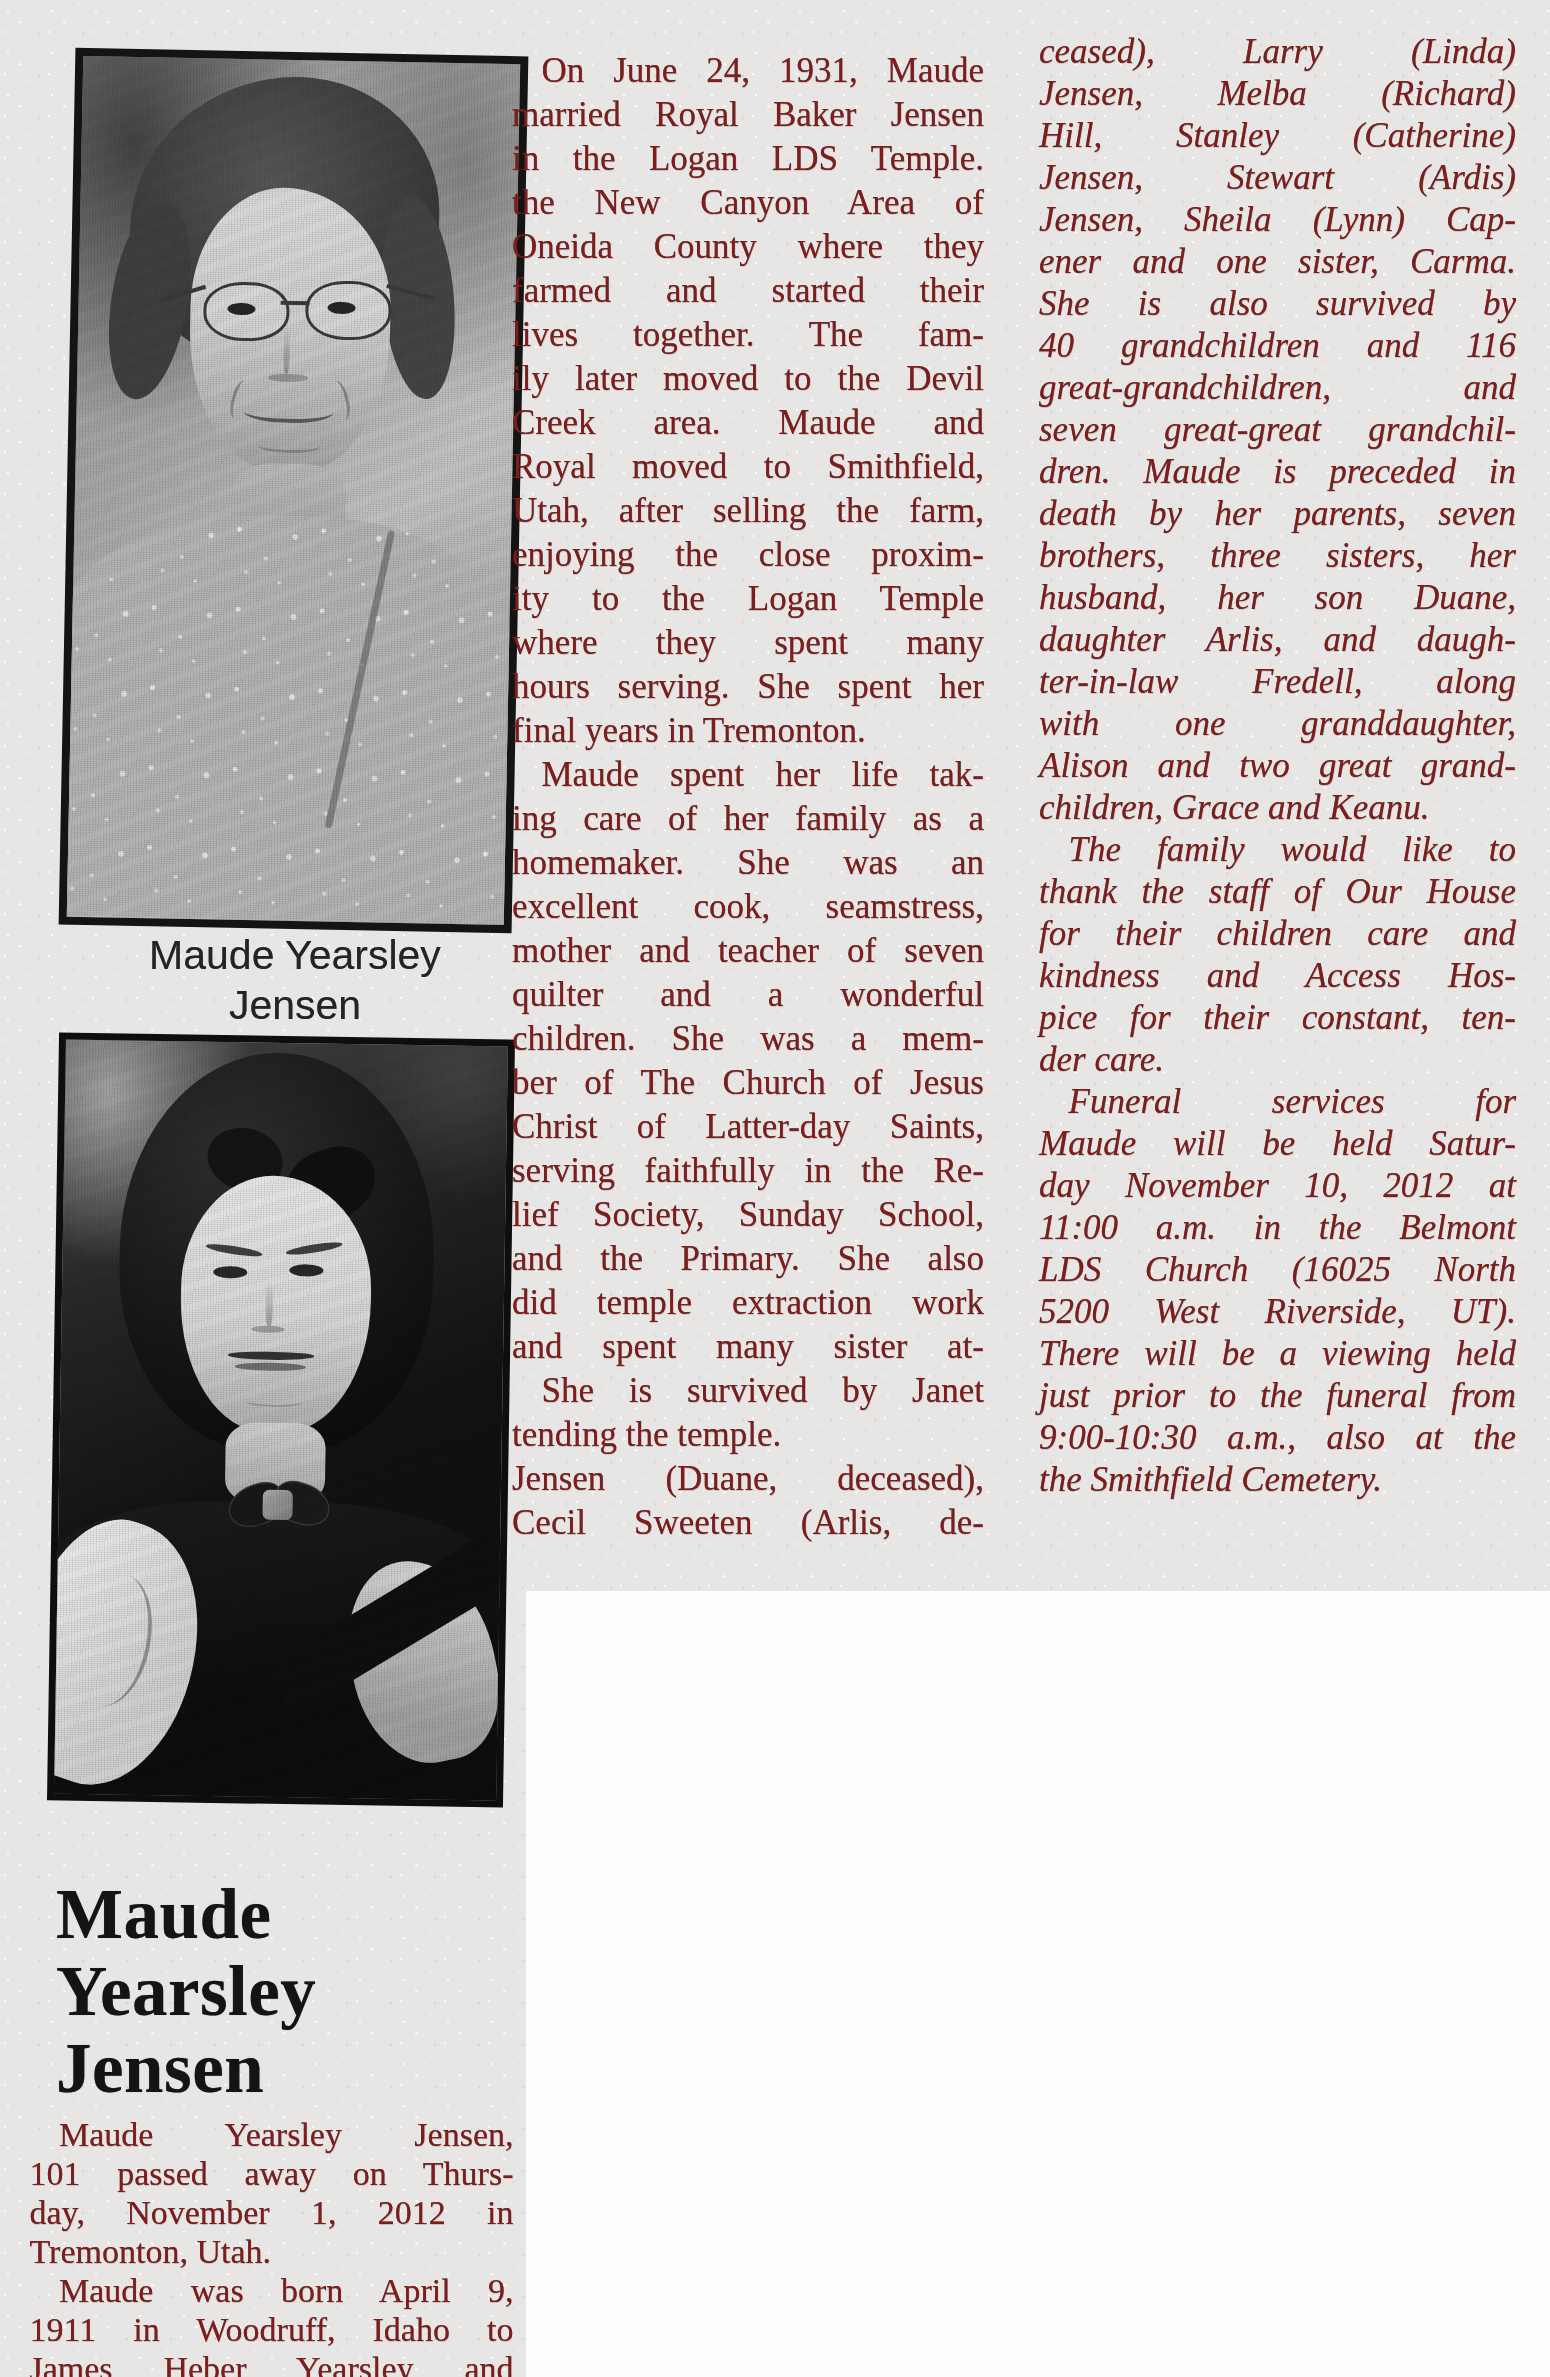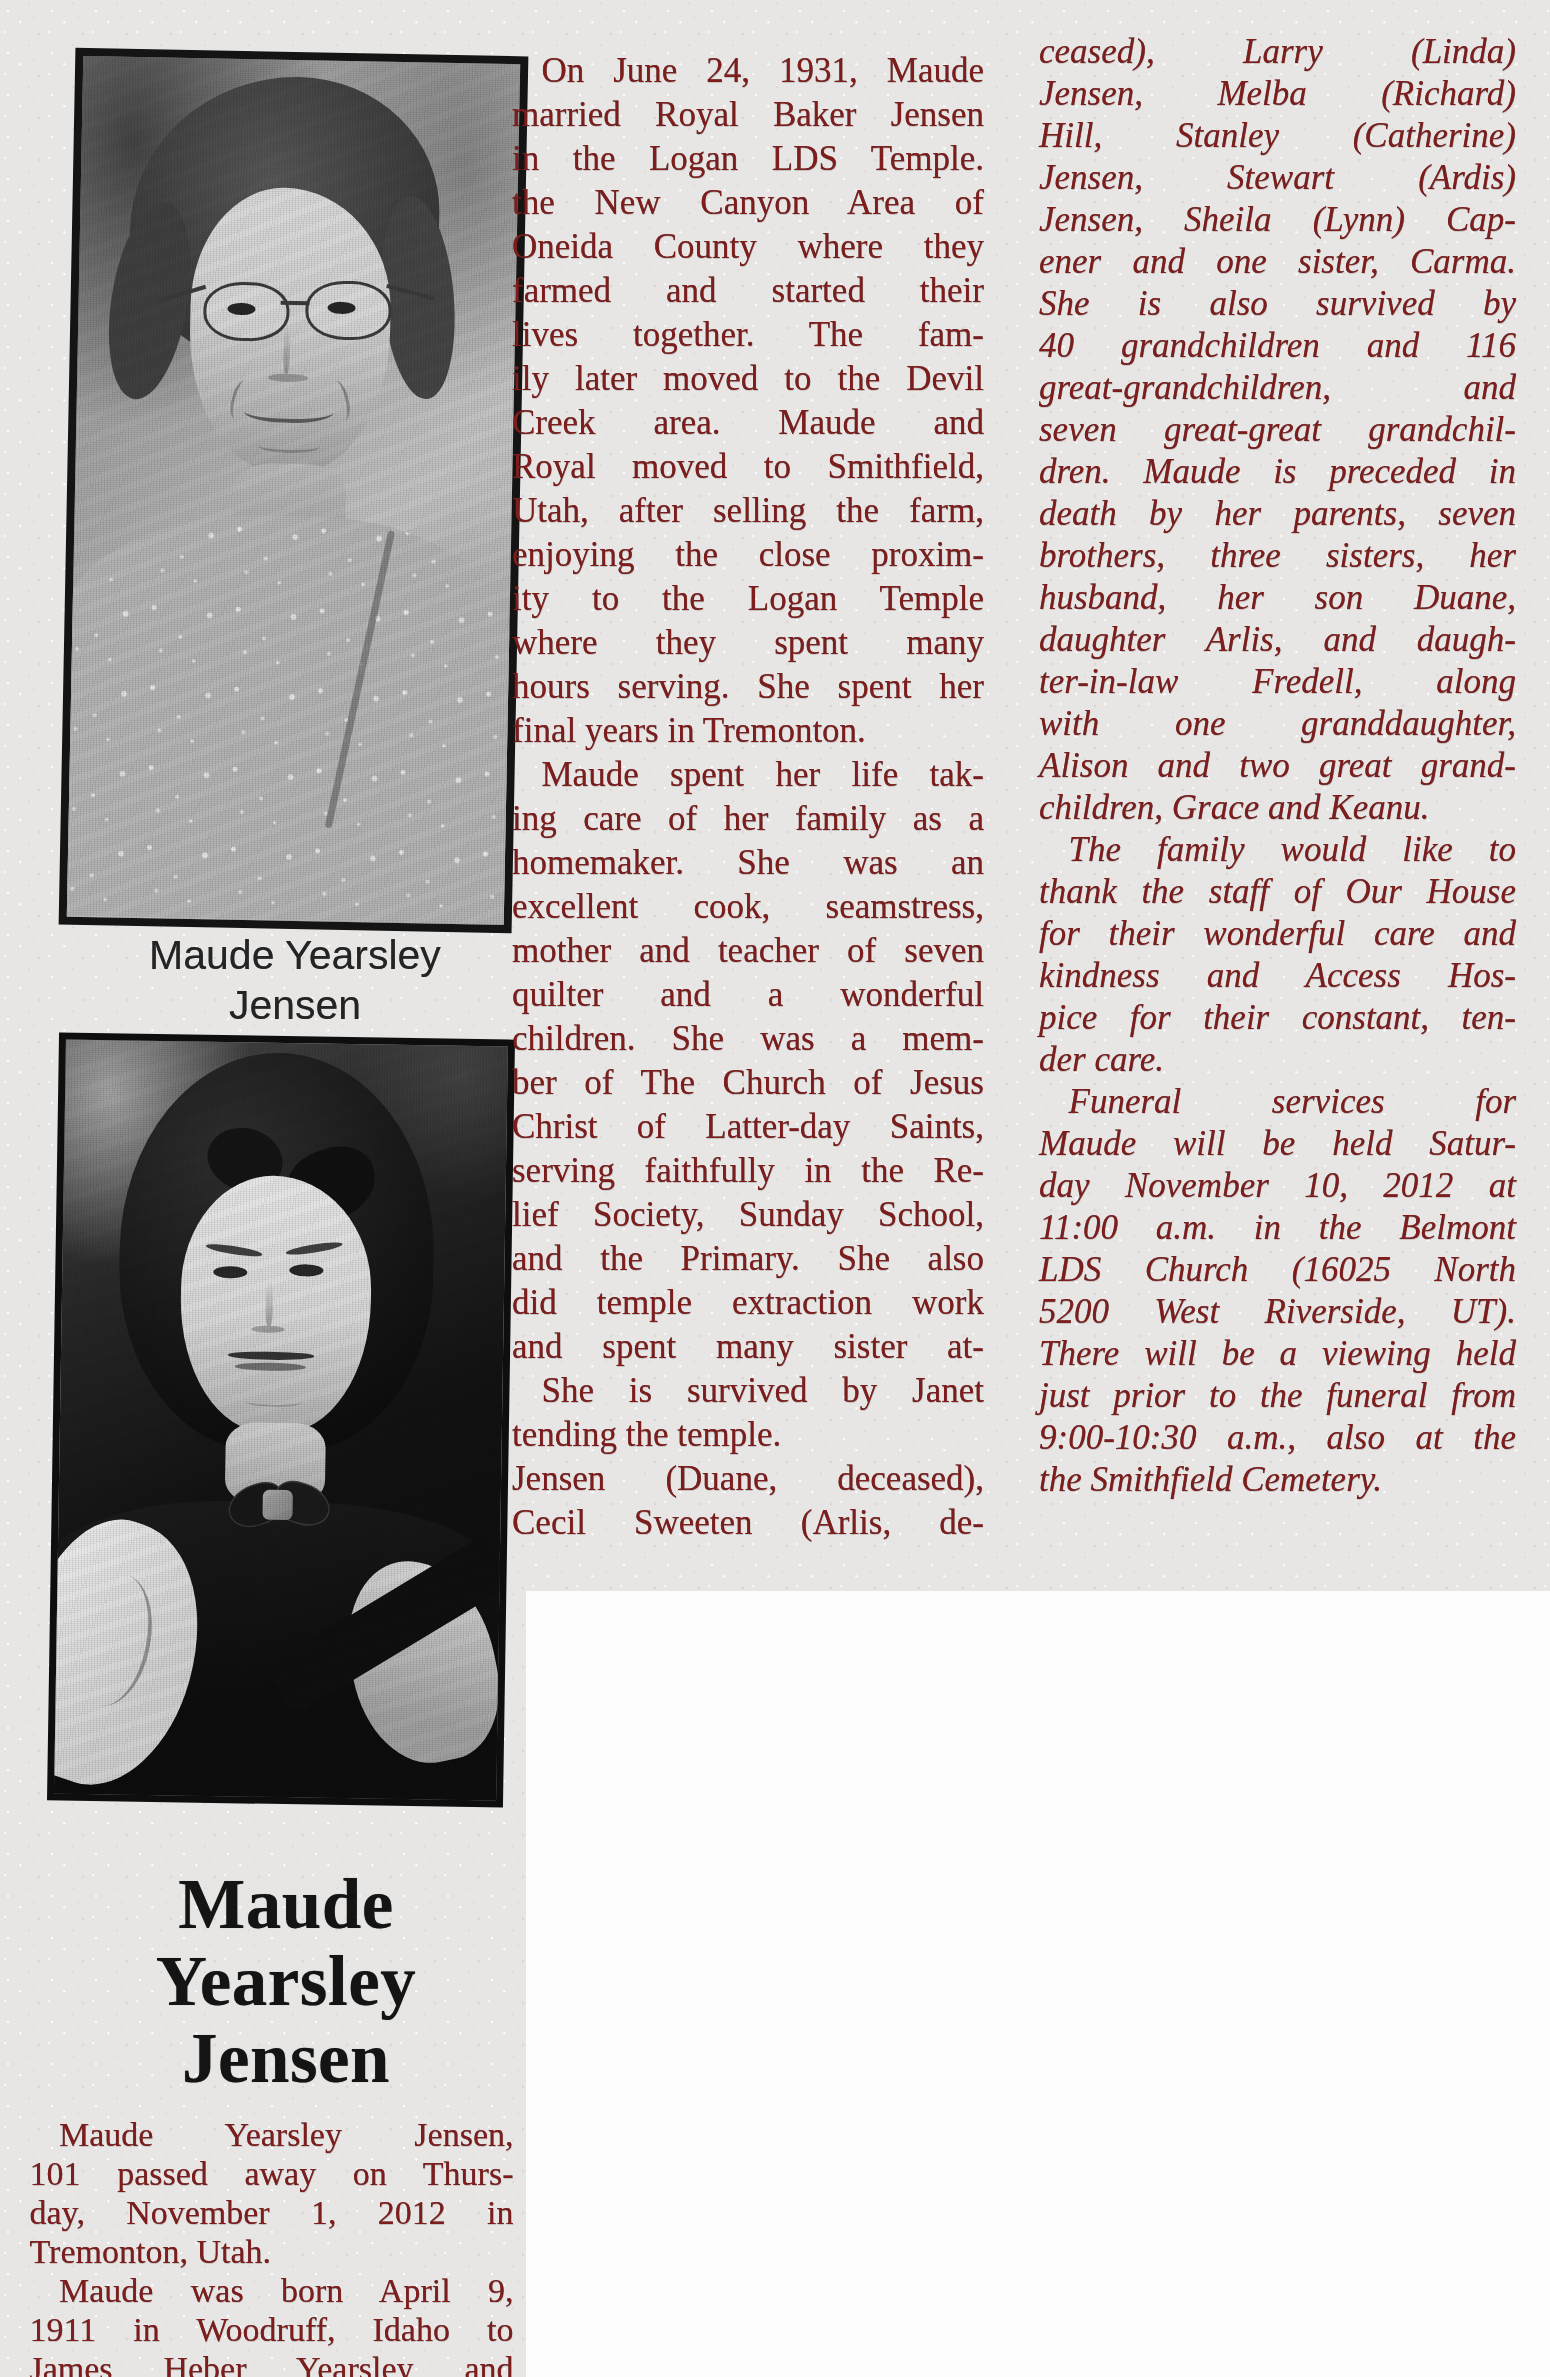--- a/index.html
+++ b/index.html
@@ -22,24 +22,24 @@
   .col{position:absolute;color:#7f1d1d;
        text-shadow:0 0 0.6px rgba(10,10,10,.55), 0.5px 0.5px 0.5px rgba(40,40,40,.18);}
   .col .ln{text-align:justify;text-align-last:justify;}
   .col .ln.last{text-align-last:left;}
   .col .ln.indent{text-indent:29.5px;}
   #col-mid{left:512px;top:49px;width:472px;font-size:35px;line-height:44px;}
   #col-right{left:1039px;top:31px;width:477px;font-size:35px;line-height:42px;font-style:italic;}
   #col-left{left:29.5px;top:2115px;width:484px;font-size:34px;line-height:39px;}
 
   
-  #headline{position:absolute;left:42px;top:1862px;width:480px;margin:4px;
+  #headline{position:absolute;left:42px;top:1862px;width:480px;margin:14px;
     font-family:"Liberation Serif",serif;font-weight:700;font-size:71px;
     line-height:77px;color:#141414;letter-spacing:0.5px;
-    text-shadow:0 0 0.7px rgba(0,0,0,.5);text-align:center;}
+    text-shadow:0 0 0.7px rgba(0,0,0,.5);}
 
   
   #caption{position:absolute;left:67px;top:930px;width:456px;text-align:center;
     font-family:"Liberation Sans",sans-serif;font-size:41px;line-height:50px;
     color:#242424;text-shadow:0 0 0.6px rgba(20,20,20,.5);}
 
   
   figure{margin:0;padding:0;}
   .photo{position:absolute;overflow:hidden;}
   .photo *{position:absolute;}
@@ -278,21 +278,21 @@
       <div class="ln">death by her parents, seven</div>
       <div class="ln">brothers, three sisters, her</div>
       <div class="ln">husband, her son Duane,</div>
       <div class="ln">daughter Arlis, and daugh-</div>
       <div class="ln">ter-in-law Fredell, along</div>
       <div class="ln">with one granddaughter,</div>
       <div class="ln">Alison and two great grand-</div>
       <div class="ln last">children, Grace and Keanu.</div>
       <div class="ln indent">The family would like to</div>
       <div class="ln">thank the staff of Our House</div>
-      <div class="ln">for their wonderful care and</div>
+      <div class="ln">for their children care and</div>
       <div class="ln">kindness and Access Hos-</div>
       <div class="ln">pice for their constant, ten-</div>
       <div class="ln last">der care.</div>
       <div class="ln indent">Funeral services for</div>
       <div class="ln">Maude will be held Satur-</div>
       <div class="ln">day November 10, 2012 at</div>
       <div class="ln">11:00 a.m. in the Belmont</div>
       <div class="ln">LDS Church (16025 North</div>
       <div class="ln">5200 West Riverside, UT).</div>
       <div class="ln">There will be a viewing held</div>

